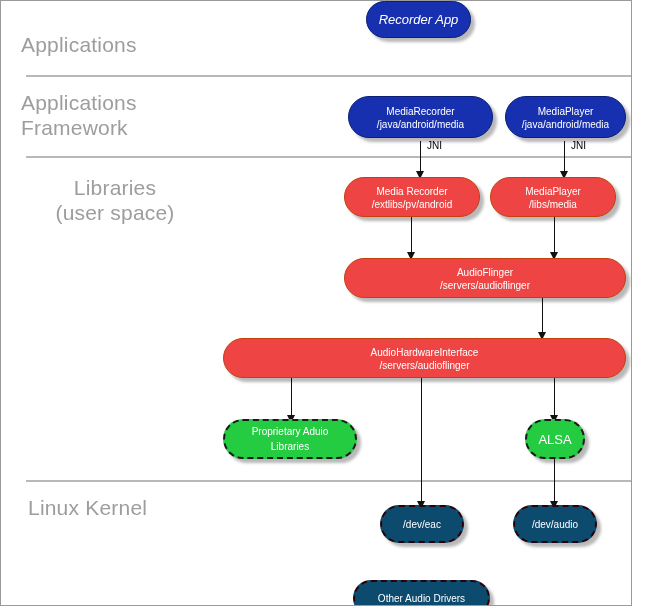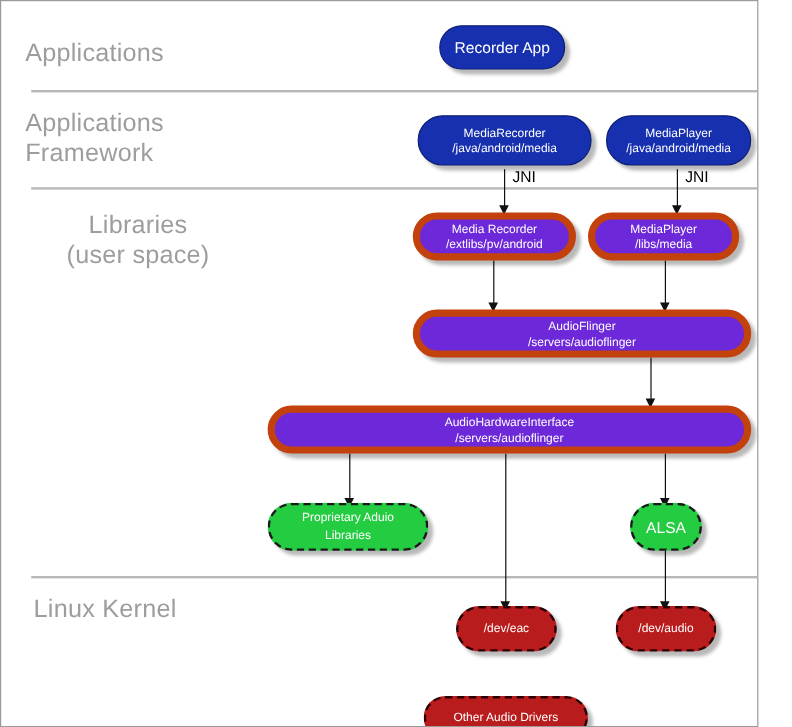--- a/index.html
+++ b/index.html
@@ -45,42 +45,42 @@
     color:#ffffff;
     border-radius:999px;
     z-index:3;
     box-shadow:4px 4px 3px rgba(0,0,0,0.28);
   }
   .node .t1{font-size:10px;line-height:15px;}
   .node .t2{font-size:10px;line-height:12px;}
   .node .t1.big{font-size:13px;}
 
   .blue{background:#1630b0;border:1px solid #0d1f75;}
-  .green{background:#6d28d9;border:6px solid #c2410c;}
+  .green{background:#ef4444;border:1px solid #c2410c;}
   .green-dash{background:#23cc40;border:2px dashed #1a1a1a;}
-  .red-dash{background:#b91c1c;border:2px dashed #2a0004;}
+  .red-dash{background:#0c4a6e;border:2px dashed #2a0004;}
 
   
   .vline{
     position:absolute;
     width:0;
     border-left:1.6px solid #111;
     z-index:1;
   }
   .arrowhead{
     position:absolute;
     width:0;height:0;
     border-left:4.5px solid transparent;
     border-right:4.5px solid transparent;
     border-top:8px solid #111;
     z-index:2;
   }
   .edge-label{
     position:absolute;
-    font-size:13px;
+    font-size:10px;
     color:#000;
     z-index:4;
     white-space:nowrap;
   }
 </style>
 </head>
 <body>
 
 <div id="canvas">
 
@@ -120,21 +120,21 @@
 
   <div class="vline" style="left:420px;top:377px;height:130px;"></div>
   <div class="arrowhead" style="left:416px;top:500px;"></div>
 
   <div class="vline" style="left:553px;top:377px;height:44px;"></div>
   <div class="arrowhead" style="left:549px;top:414px;"></div>
 
   <div class="vline" style="left:553px;top:458px;height:49px;"></div>
   <div class="arrowhead" style="left:549px;top:500px;"></div>
 
-  <div class="node blue" style="left:365px;top:20px;width:105px;height:37px;">
+  <div class="node blue" style="left:365px;top:0;width:105px;height:37px;font-style:italic;">
     <span class="t1 big">Recorder App</span>
   </div>
 
 
   <div class="node blue" style="left:347px;top:95px;width:145px;height:42px;">
     <span class="t1">MediaRecorder</span>
     <span class="t2">/java/android/media</span>
   </div>
 
   <div class="node blue" style="left:504px;top:95px;width:121px;height:42px;">

